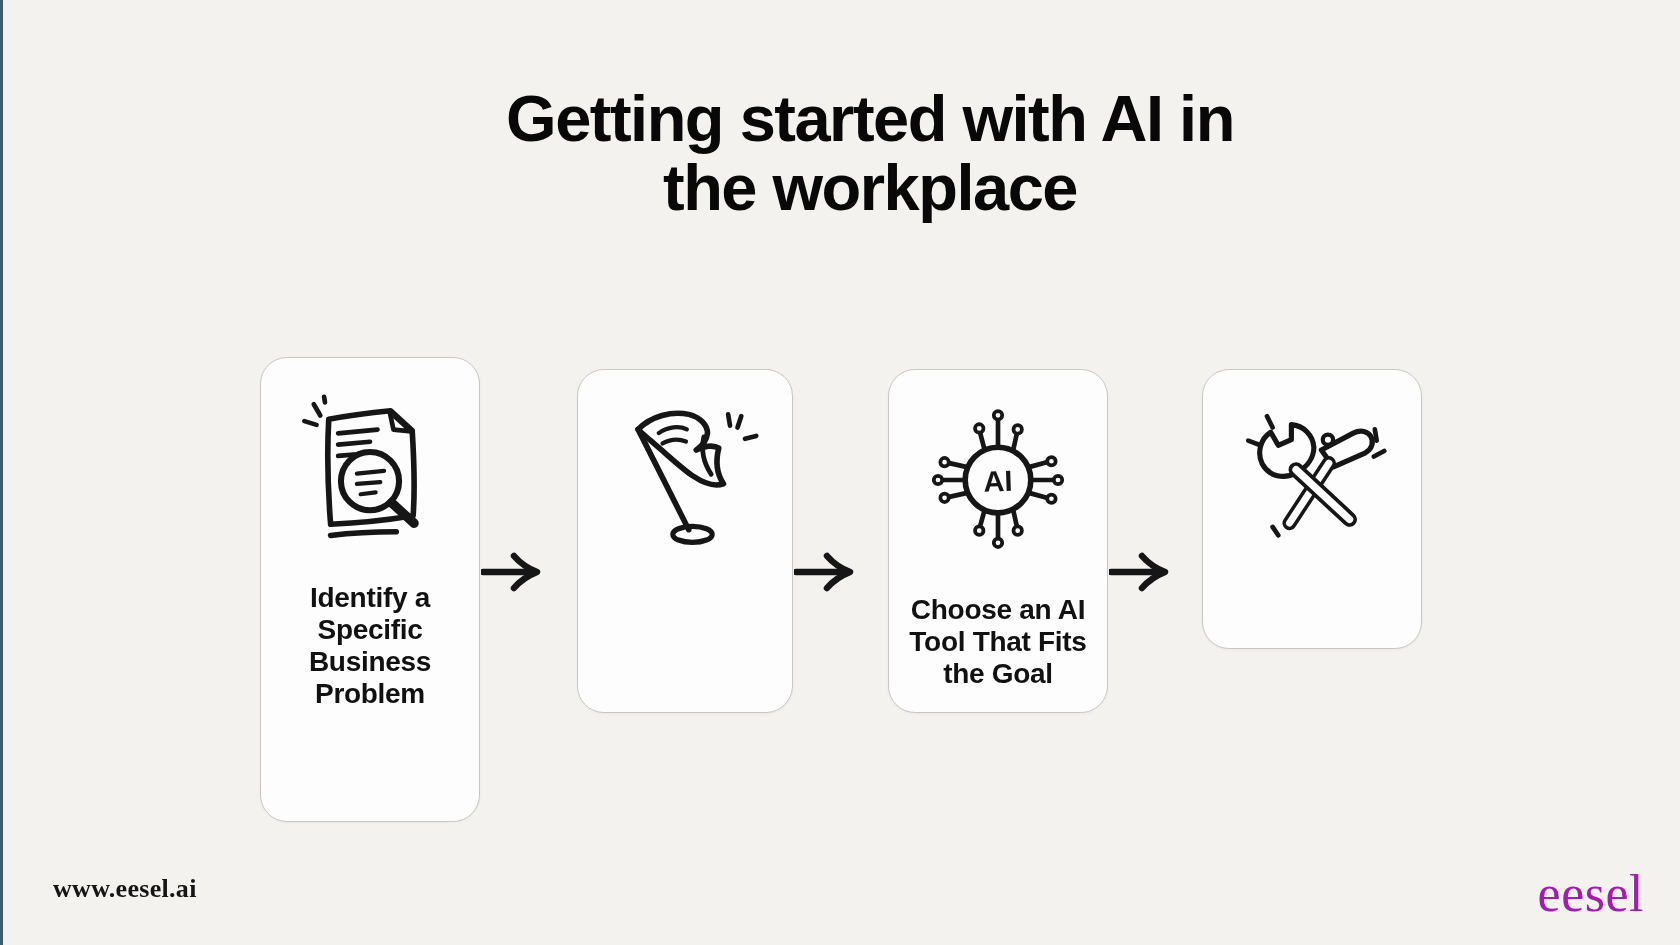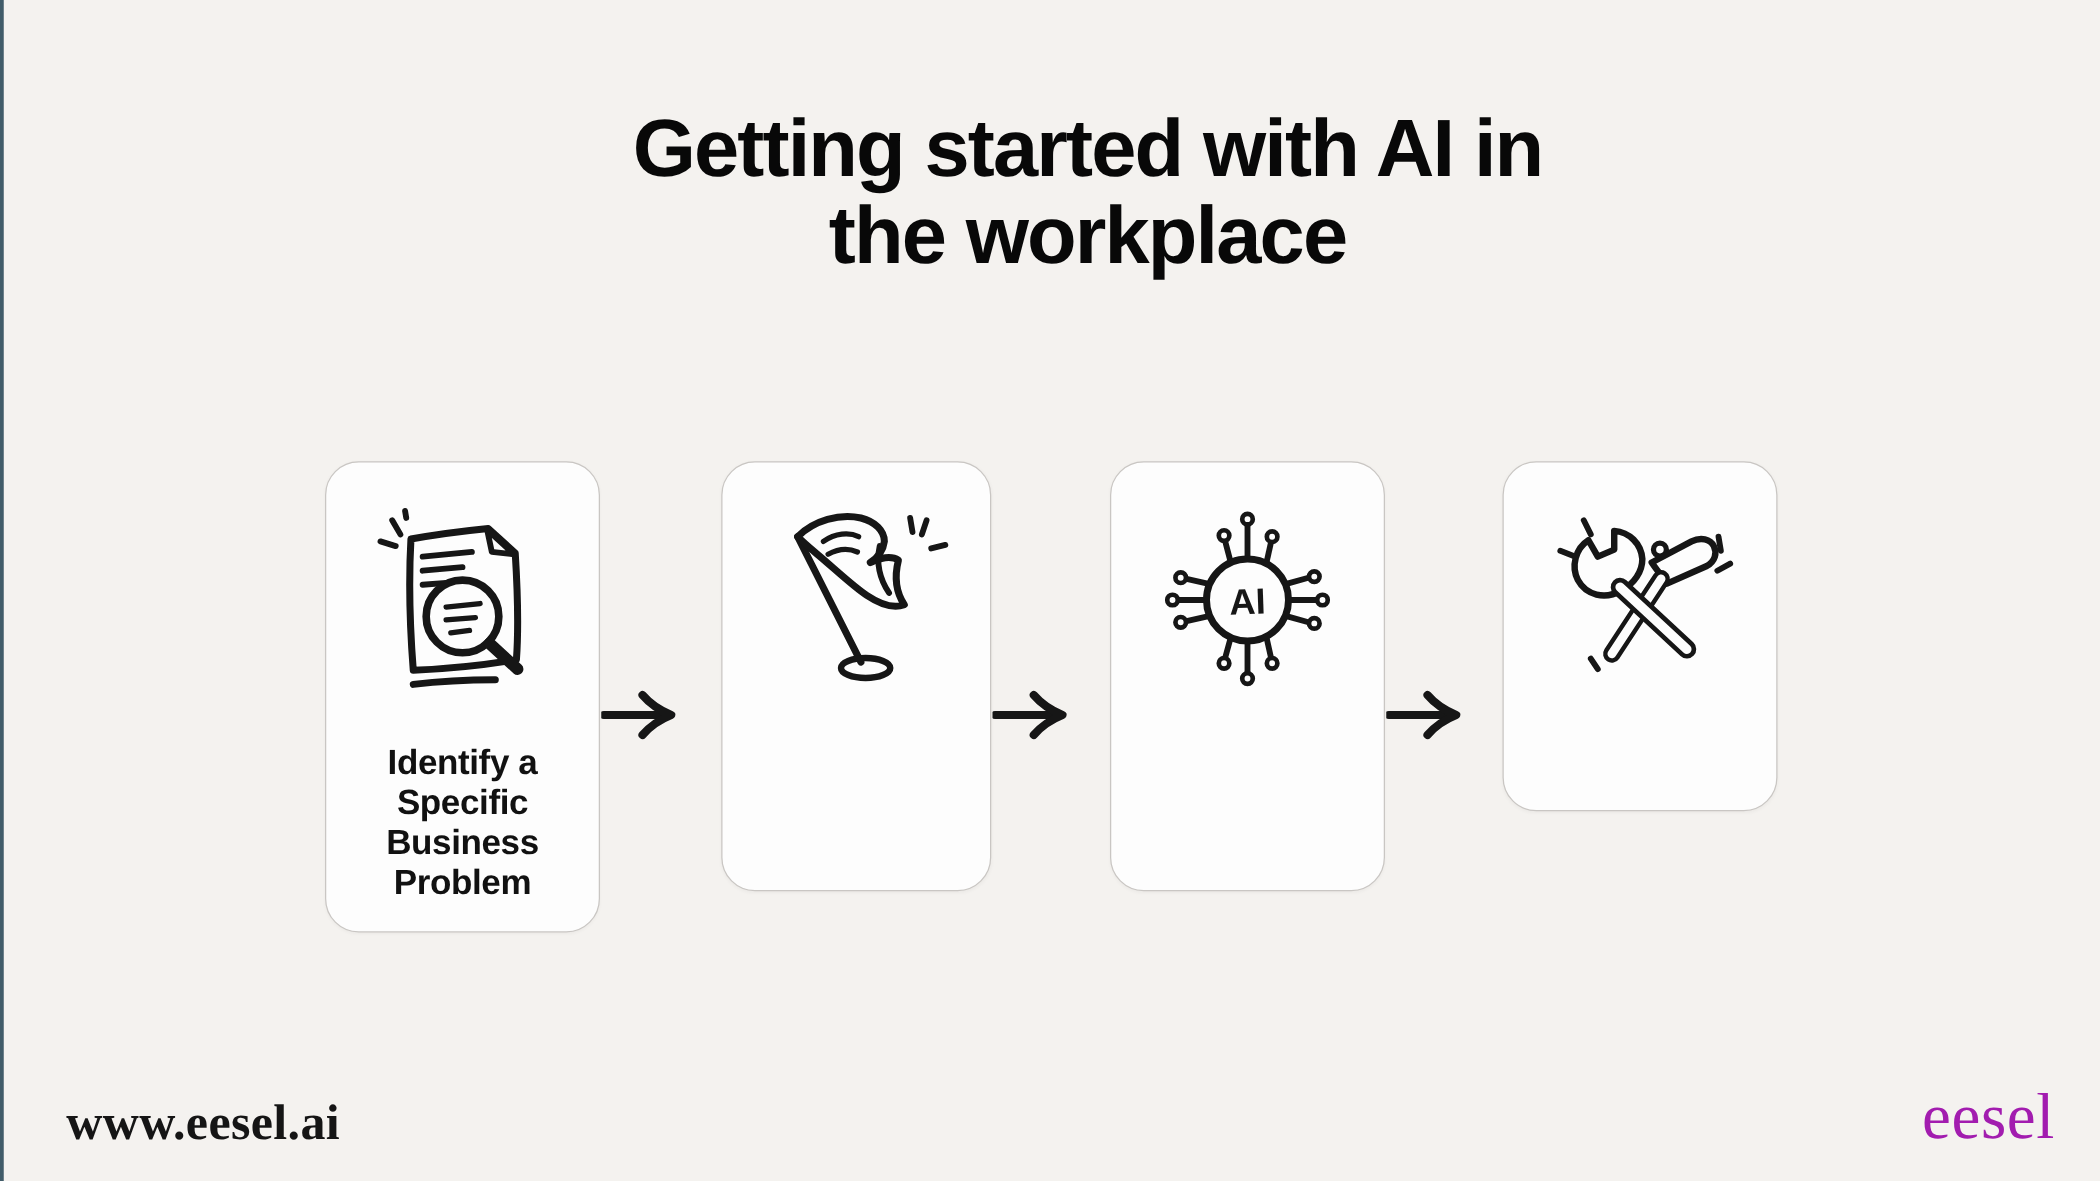--- a/index.html
+++ b/index.html
@@ -25,21 +25,21 @@
     margin-left: 30px;
   }
   .card {
     position: absolute;
     background: #fdfdfd;
     border: 1.5px solid #c9c6c3;
     border-radius: 27px;
     box-shadow: 0 1px 3px rgba(0,0,0,0.04);
     display: flex; flex-direction: column; align-items: center;
   }
-  .card-1 { left: 260px; top: 369px; width: 220px; height: 377px; }
+  .card-1 { left: 260px; top: 357px; width: 220px; height: 465px; }
   .card-2 { left: 577px; top: 369px; width: 216px; height: 344px; }
   .card-3 { left: 888px; top: 369px; width: 220px; height: 344px; }
   .card-4 { left: 1202px; top: 369px; width: 220px; height: 280px; }
   .icon-area {
     margin-top: 30px; height: 160px; width: 160px;
     display: flex; align-items: center; justify-content: center;
     flex: none;
   }
   .step-label {
     margin-top: 34px;
@@ -52,21 +52,21 @@
   }
   .arrow {
     position: absolute; top: 550px; width: 64px; height: 44px;
   }
   .arrow-1 { left: 481px; }
   .arrow-2 { left: 794px; }
   .arrow-3 { left: 1109px; }
   .footer-website {
     position: absolute; left: 53px; top: 874px;
     font-family: "Liberation Serif", serif;
-    font-weight: 600; font-size: 40px; letter-spacing: 0.3px;
+    font-weight: 600; font-size: 26px; letter-spacing: 0.3px;
     color: #151515;
   }
   .brand-logo {
     position: absolute; right: 36px; top: 864px;
     font-family: "Liberation Serif", serif;
     font-weight: 400; font-size: 52px; letter-spacing: 0.5px;
     color: #a21caf;
   }
   .doodle { stroke: #161616; fill: none; stroke-linecap: round; stroke-linejoin: round; }
   .doodle-fill { fill: #fdfdfd; stroke: #161616; stroke-linecap: round; stroke-linejoin: round; }
@@ -171,20 +171,23 @@
           <circle cx="137" cy="100" r="4.5"></circle>
         <circle cx="80" cy="147" r="4.5"></circle>
           <circle cx="60" cy="134" r="4.5"></circle>
           <circle cx="101" cy="134" r="4.5"></circle>
       </g>
 
       <circle class="doodle-fill" cx="80" cy="80" r="35" stroke-width="6"></circle>
       <text class="chip-text" x="80" y="92" text-anchor="middle" transform="rotate(-2 80 80)">AI</text>
     </svg>
   </div>
+  <div class="step-label">Choose an AI
+Tool That Fits
+the Goal</div>
 </div>
 
 <svg class="arrow arrow-3" viewBox="0 0 64 44">
   <path class="doodle" d="M2,22 L46,22" stroke-width="6.5"></path>
   <path class="doodle" d="M33,6 C39,13 46,18 56,22 C46,26 39,31 33,38" stroke-width="6.5"></path>
 </svg>
 
 <div class="card card-4">
   <div class="icon-area">
     <svg width="150" height="150" viewBox="0 0 160 160">

